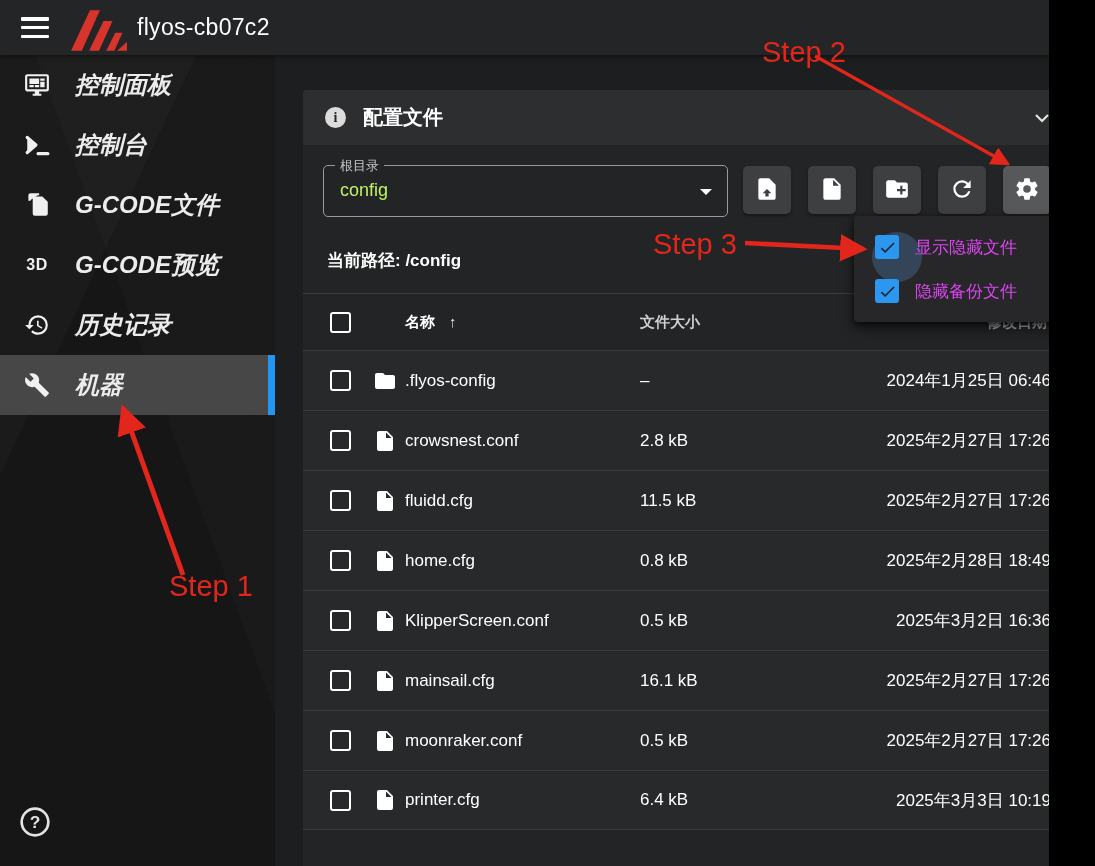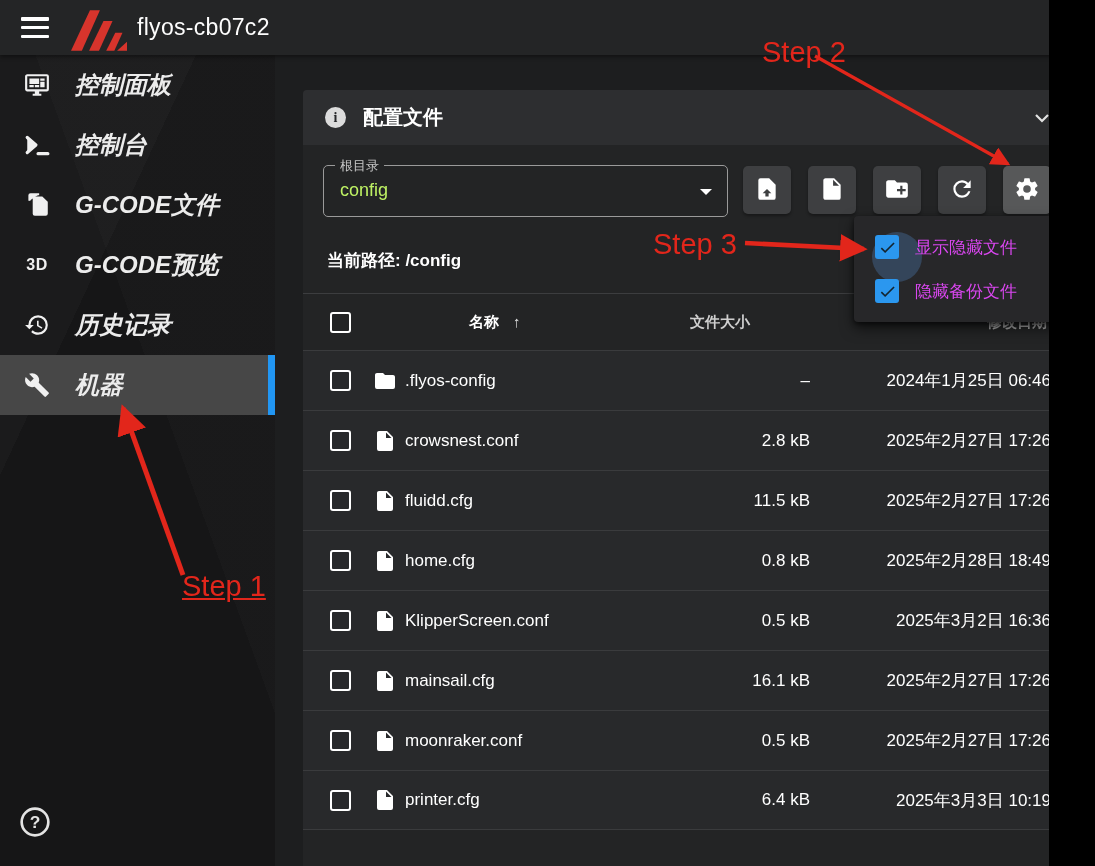--- a/index.html
+++ b/index.html
@@ -79,34 +79,34 @@
     width:48px; height:48px; border-radius:5px; background:#3e3f41; border:none; cursor:pointer;
     display:flex; align-items:center; justify-content:center; box-shadow:0 2px 3px rgba(0,0,0,.35);
   }
   .tbtn svg { width:26px; height:26px; fill:#fff; }
   .tbtn.active { background:#575859; }
   
   .path-line { position:absolute; left:24px; top:159px; font-size:17px; font-weight:700; color:#fff; }
   .hr { position:absolute; left:0; right:0; top:203px; height:1px; background:#3c3d3f; }
   .thead {
     position:absolute; left:0; right:0; top:204px; height:56px;
-    display:flex; align-items:center; color:#cfcfcf; font-size:15px; font-weight:700;gap:32px;
+    display:flex; align-items:center; color:#cfcfcf; font-size:15px; font-weight:700;
   }
   .rows { position:absolute; left:0; right:0; top:260px; }
   .trow {
     height:60px; display:flex; align-items:center; background:#28292b;
     border-top:1px solid #3a3b3d; cursor:pointer; font-size:17px;
   }
   .trow:last-child { border-bottom:1px solid #3a3b3d; }
   .col-check { width:56px; padding-left:27px; display:flex; align-items:center; }
   .cbx { width:21px; height:21px; border:2.4px solid #fff; border-radius:3px; background:transparent; cursor:pointer; }
   .col-icon { width:46px; display:flex; align-items:center; padding-left:14px; }
   .col-icon svg { width:24px; height:24px; fill:#fff; }
   .col-name { flex:1; color:#fff; }
-  .col-size { width:170px; text-align:right; color:#fff; }
+  .col-size { width:170px; text-align:left; color:#fff; }
   .col-date { width:263px; text-align:right; padding-right:22px; color:#fff; }
   .thead .col-size { padding-right:28px; color:#cfcfcf; }
   .thead .col-date { padding-right:26px; color:#a9a9a9; }
   .sort-arrow { margin-left:14px; font-size:15px; color:#e0e0e0; }
   
   .menu {
     position:absolute; left:854px; top:216px; width:205px; height:106px;
     background:#272729; border-radius:4px; z-index:20;
     box-shadow:0 6px 14px rgba(0,0,0,.6), 0 2px 4px rgba(0,0,0,.5);
     padding-top:9px;
@@ -400,17 +400,17 @@
   <svg class="overlay" viewBox="0 0 1095 866">
     <defs>
       <marker id="ah" markerWidth="7" markerHeight="7" refX="5.2" refY="3" orient="auto" markerUnits="strokeWidth">
         <path d="M0,0 L6,3 L0,6 Z" fill="#e2261b"></path>
       </marker>
     </defs>
     <line x1="183" y1="575" x2="123" y2="408" stroke="#e2261b" stroke-width="5" marker-end="url(#ah)"></line>
     <line x1="815" y1="56" x2="1008" y2="164" stroke="#e2261b" stroke-width="3.2" marker-end="url(#ah)"></line>
     <line x1="745" y1="243" x2="864" y2="249" stroke="#e2261b" stroke-width="4.6" marker-end="url(#ah)"></line>
   </svg>
-  <div class="step-label" style="left:182px; top:570px;text-decoration:underline;">Step 1</div>
+  <div class="step-label" style="left:169px; top:570px;">Step 1</div>
   <div class="step-label" style="left:762px; top:36px;">Step 2</div>
   <div class="step-label" style="left:653px; top:228px;">Step 3</div>
 
 </div>
 
 </body></html>

